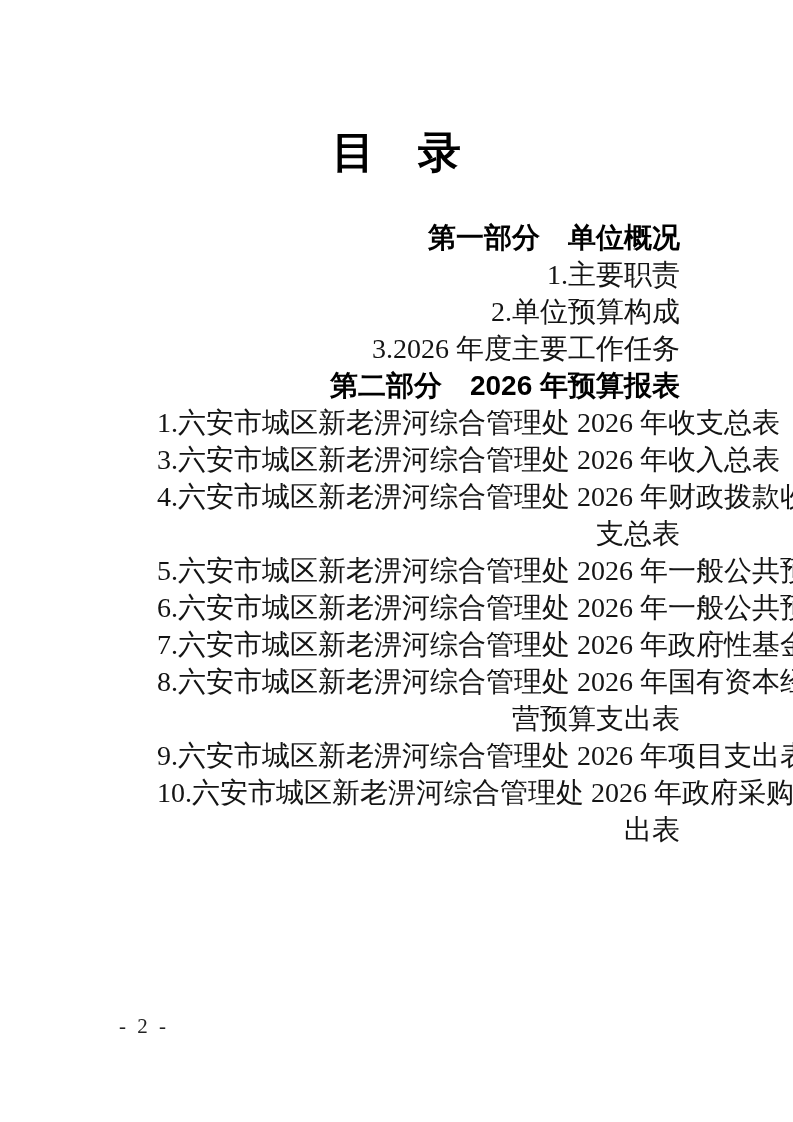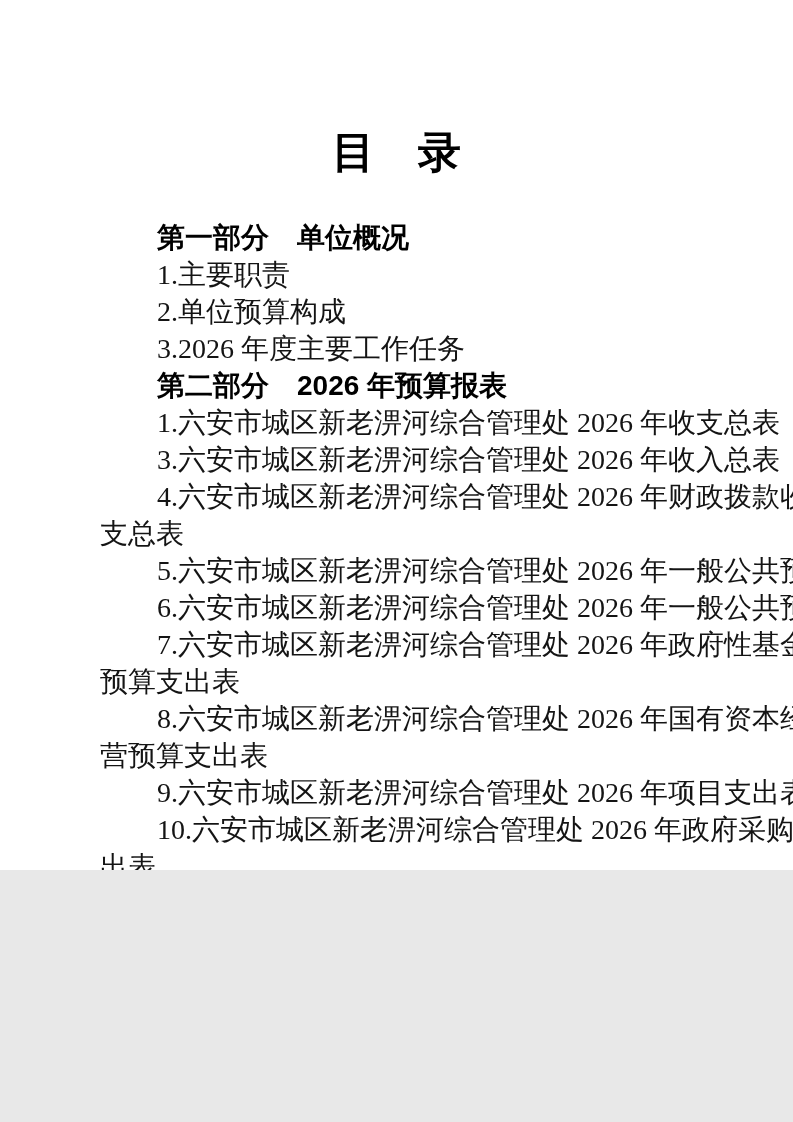--- a/index.html
+++ b/index.html
@@ -3,21 +3,21 @@
 <meta charset="utf-8">
 <style>
   html, body {
     margin: 0;
     padding: 0;
     background: #e8e8e8;
   }
   .page {
     position: relative;
     width: 793px;
-    height: 870px;
+    height: 1122px;
     margin: 0 auto;
     background: #ffffff;
     overflow: hidden;
     color: #111111;
     font-family: "Liberation Serif", "DejaVu Serif", serif;
   }
   .doc-title {
     position: absolute;
     top: 126px;
     left: 0;
@@ -34,20 +34,21 @@
     left: 100px;
     top: 219px;
     width: 580px;
     font-size: 28px;
     line-height: 37px;
     color: #141414;
   }
   .toc-line {
     white-space: nowrap;
     height: 37px;
+    text-align: right;
   }
   .toc-line.indent {
     padding-left: 57px;
   }
   .toc-line.bold {
     font-weight: bold;
     font-family: "Liberation Sans", "DejaVu Sans", sans-serif;
     color: #000000;
   }
   .page-footer {
@@ -74,21 +75,20 @@
       <div class="toc-line indent">2.单位预算构成</div>
       <div class="toc-line indent">3.2026 年度主要工作任务</div>
       <div class="toc-line indent bold">第二部分　2026 年预算报表</div>
       <div class="toc-line indent">1.六安市城区新老淠河综合管理处 2026 年收支总表</div>
       <div class="toc-line indent">3.六安市城区新老淠河综合管理处 2026 年收入总表</div>
       <div class="toc-line indent">4.六安市城区新老淠河综合管理处 2026 年财政拨款收</div>
       <div class="toc-line">支总表</div>
       <div class="toc-line indent">5.六安市城区新老淠河综合管理处 2026 年一般公共预</div>
       <div class="toc-line indent">6.六安市城区新老淠河综合管理处 2026 年一般公共预</div>
       <div class="toc-line indent">7.六安市城区新老淠河综合管理处 2026 年政府性基金</div>
-      <div class="toc-line">预算支出表</div>
       <div class="toc-line indent">8.六安市城区新老淠河综合管理处 2026 年国有资本经</div>
       <div class="toc-line">营预算支出表</div>
       <div class="toc-line indent">9.六安市城区新老淠河综合管理处 2026 年项目支出表</div>
       <div class="toc-line indent">10.六安市城区新老淠河综合管理处 2026 年政府采购支</div>
       <div class="toc-line">出表</div>
     </div>
 
   <div class="page-footer">- 2 -</div>
 
 </div>

